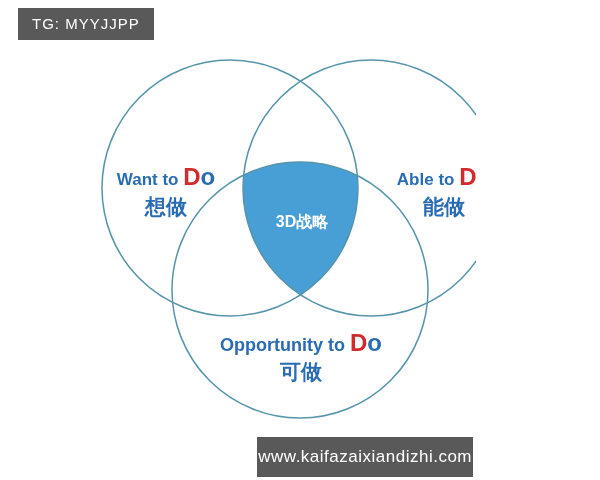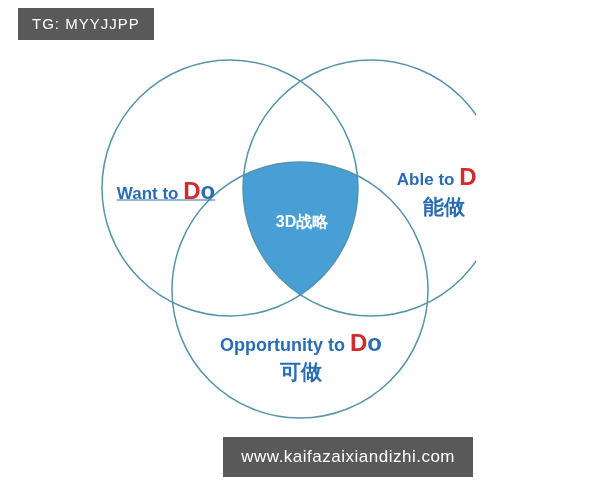--- a/index.html
+++ b/index.html
@@ -28,36 +28,36 @@
   }
   .badge-tl{
     left:18px;top:8px;
     height:32px;line-height:32px;
     padding:0 14px;
     font-size:15px;letter-spacing:1px;
   }
   .badge-br{
     right:3px;bottom:3px;
     height:40px;line-height:40px;
-    padding:0 18px;
+    padding:0 1px;
     font-size:17px;letter-spacing:0.5px;
   }
   .circle-label{
     position:absolute;
     transform:translate(-50%,-50%);
     text-align:center;
     color:var(--label-blue);
     font-weight:bold;
     white-space:nowrap;
   }
   .circle-label .en{font-size:17px;line-height:26px;}
   .circle-label .zh{font-size:21px;line-height:28px;}
   .do-d{color:var(--label-red);font-size:24px;font-weight:bold;}
   .do-o{color:var(--label-blue);font-size:24px;font-weight:bold;}
-  .label-want{left:166px;top:192px;text-decoration:underline;}
+  .label-want{left:166px;top:192px;}
   .label-able{left:444px;top:192px;}
   .label-opportunity{left:301px;top:358px;}
   .label-opportunity .en{font-size:18px;}
   .center-label{
     position:absolute;
     left:302px;top:222px;
     transform:translate(-50%,-50%);
     text-align:center;
     color:#ffffff;
     font-weight:bold;
@@ -89,20 +89,21 @@
 
     <circle cx="230" cy="188" r="128" fill="none" stroke="var(--circle-stroke)" stroke-width="1.5"></circle>
     <circle cx="371" cy="188" r="128" fill="none" stroke="var(--circle-stroke)" stroke-width="1.5"></circle>
     <circle cx="300" cy="290" r="128" fill="none" stroke="var(--circle-stroke)" stroke-width="1.5"></circle>
   </svg>
 
   <div class="badge badge-tl">TG: MYYJJPP</div>
 
   <div class="circle-label label-want">
     <div class="en"><span>Want to </span><span class="do-d">D</span><span class="do-o">o</span></div>
+    <div class="zh">想做</div>
   </div>
 
   <div class="circle-label label-able">
     <div class="en"><span>Able to </span><span class="do-d">D</span><span class="do-o">o</span></div>
     <div class="zh">能做</div>
   </div>
 
   <div class="circle-label label-opportunity">
     <div class="en"><span>Opportunity to </span><span class="do-d">D</span><span class="do-o">o</span></div>
     <div class="zh">可做</div>

